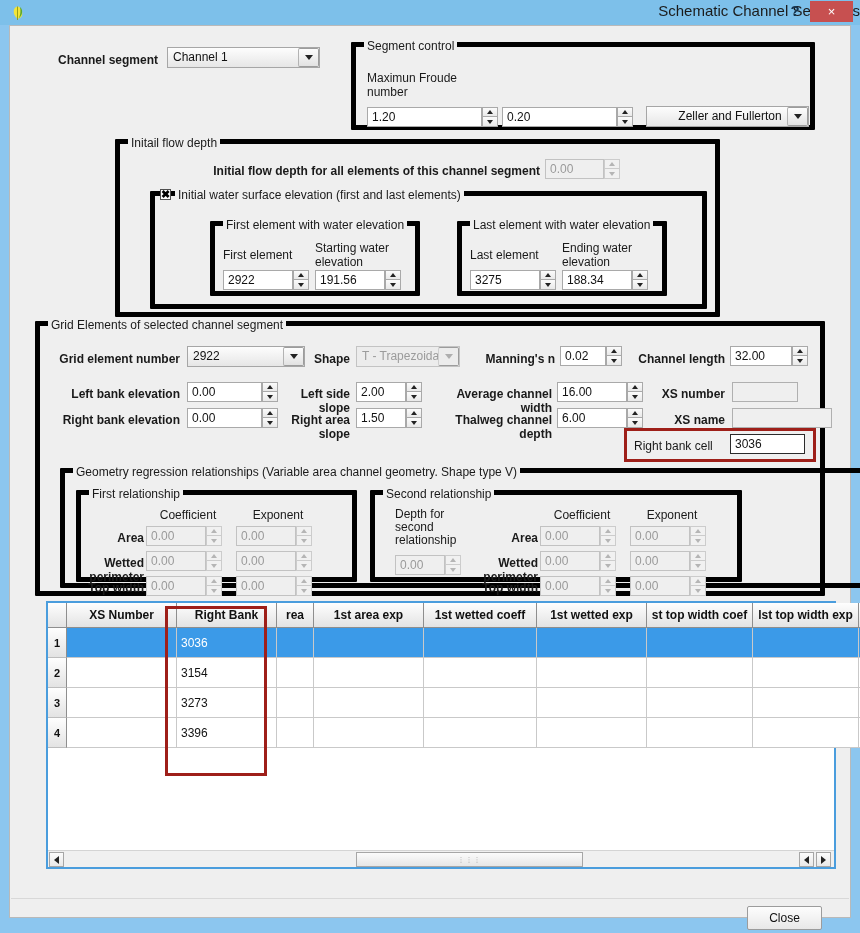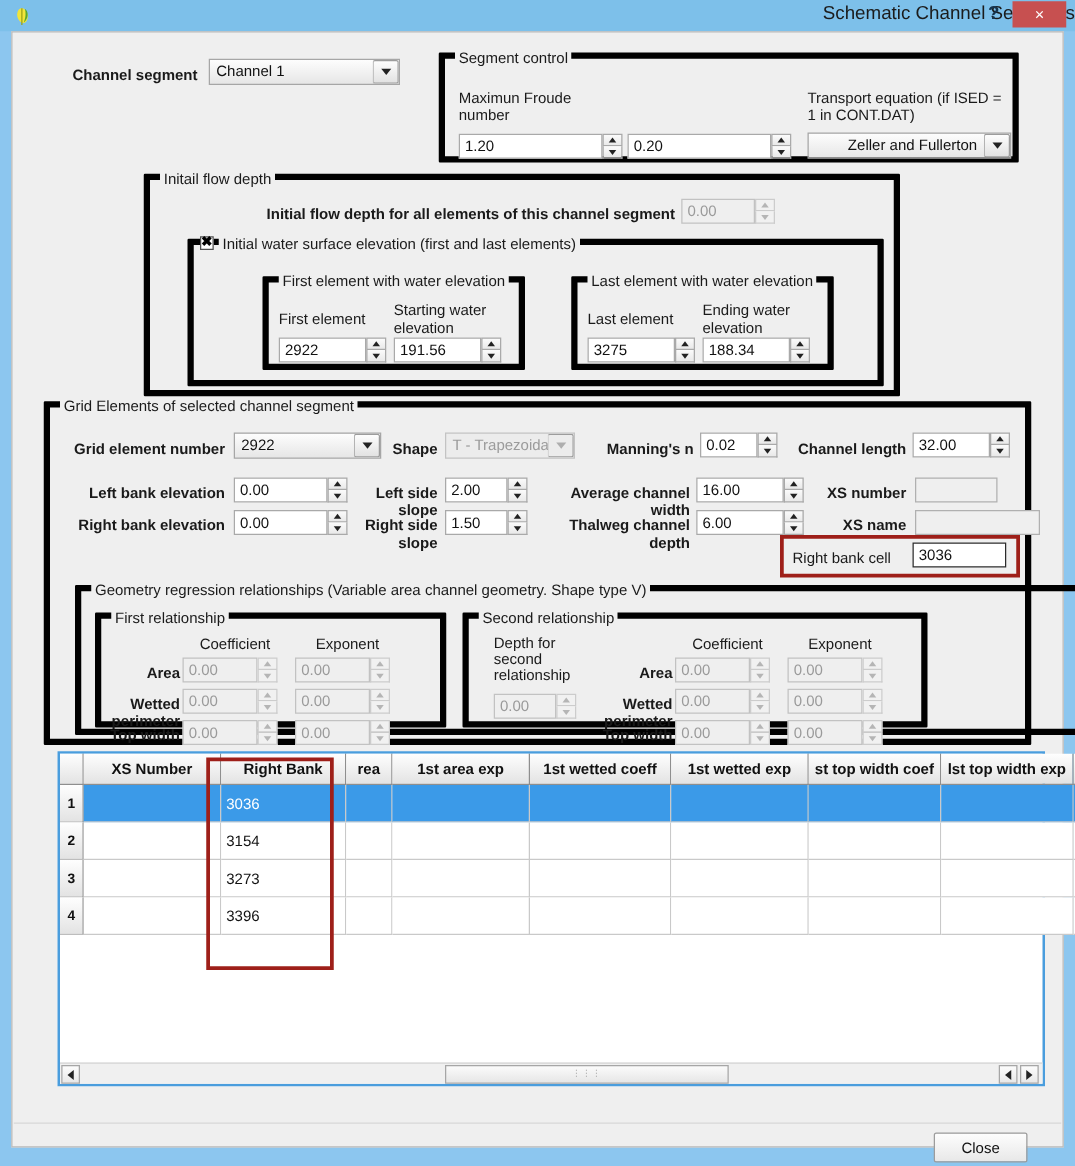--- a/index.html
+++ b/index.html
@@ -174,21 +174,20 @@
     <div class="combo" style="left:157px;top:21px;width:153px;">
       <span>Channel 1</span>
       <span class="btn">
           <i class="cbarw"></i>
         </span>
     </div>
 
     <div class="group" style="left:341px;top:16px;width:464px;height:88px;">
       <div class="group-title">Segment control</div>
       <div class="lbl" style="left:11px;top:24px;width:130px;">Maximun Froude number</div>
-      <div class="lbl" style="left:290px;top:24px;width:160px;">Transport equation (if ISED = 1 in CONT.DAT)</div>
 
       <input class="tf" style="left: 11px; top: 60px; width: 115px;" value="1.20">
       <div class="spin" style="left:126px;top:60px;">
         <div class="up">
             <i class="arw u"></i>
           </div>
         <div class="dn">
             <i class="arw d"></i>
           </div>
       </div>
@@ -360,21 +359,21 @@
       <input class="tf" style="left: 147px; top: 82px; width: 75px;" value="0.00">
       <div class="spin" style="left:222px;top:82px;">
         <div class="up">
             <i class="arw u"></i>
           </div>
         <div class="dn">
             <i class="arw d"></i>
           </div>
       </div>
 
-      <div class="lbl r" style="left:230px;top:87px;width:80px;">Right side slope</div>
+      <div class="lbl r" style="left:230px;top:87px;width:80px;">Right area slope</div>
       <input class="tf" style="left: 316px; top: 82px; width: 50px;" value="1.50">
       <div class="spin" style="left:366px;top:82px;">
         <div class="up">
             <i class="arw u"></i>
           </div>
         <div class="dn">
             <i class="arw d"></i>
           </div>
       </div>
 

